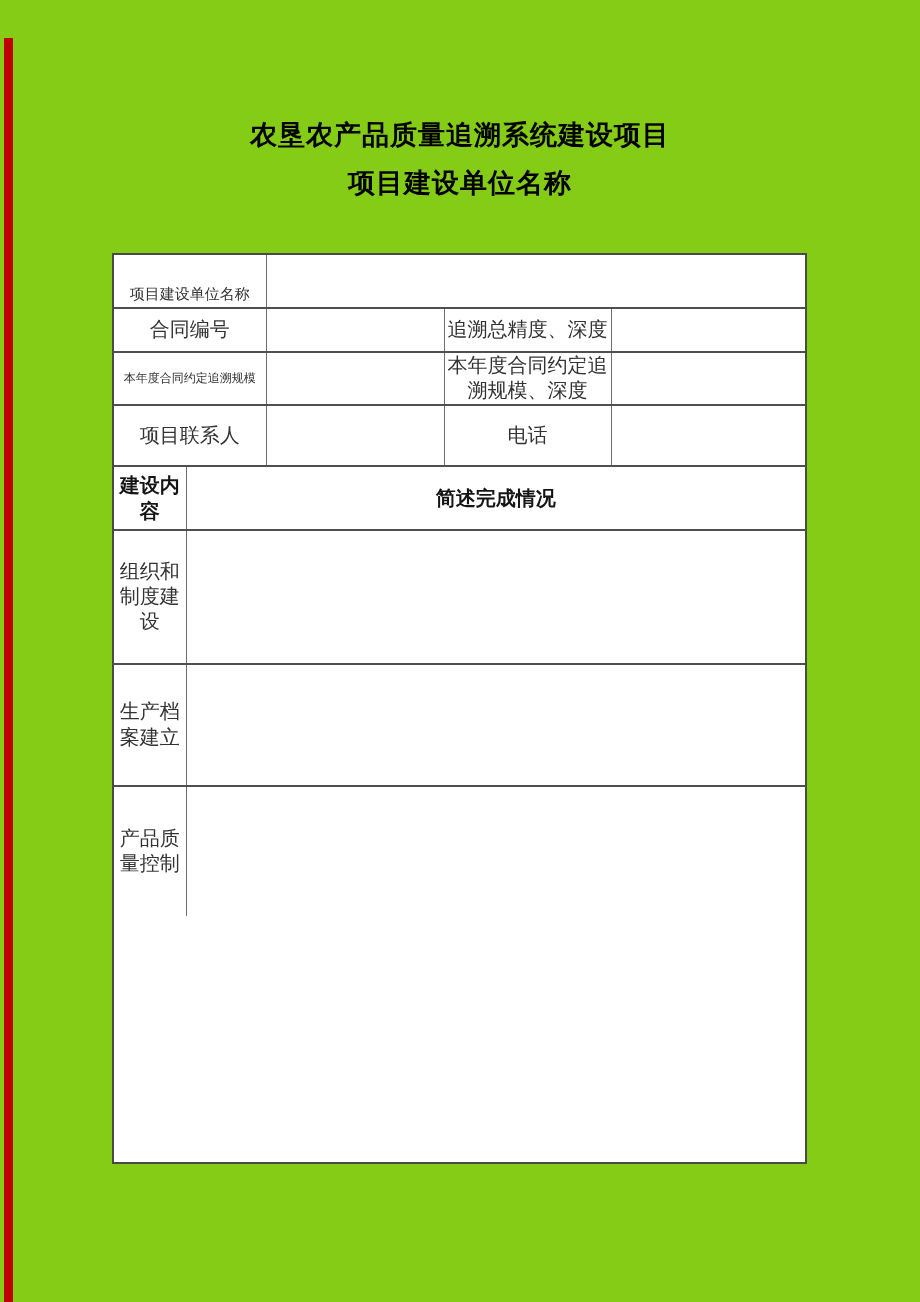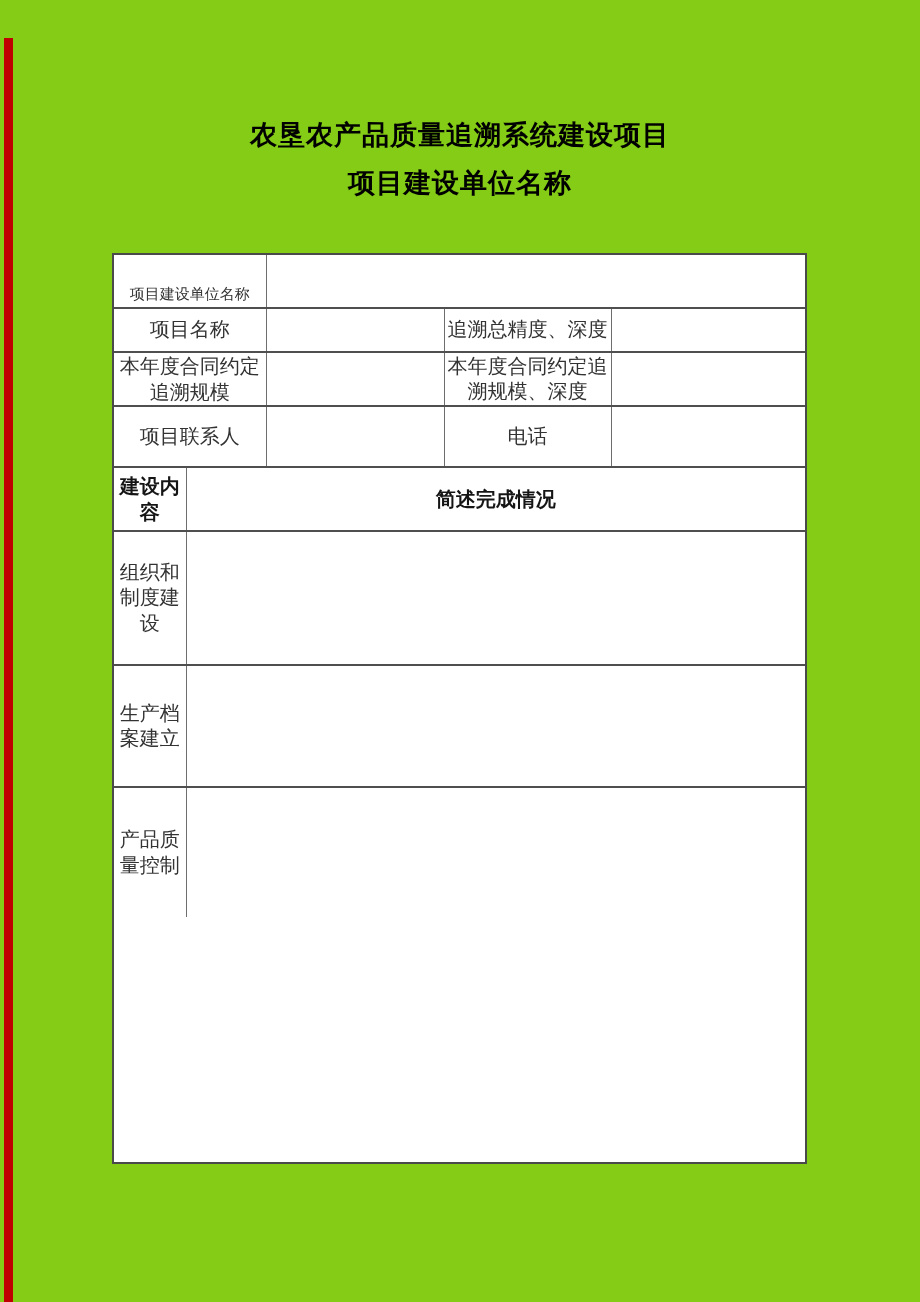--- a/index.html
+++ b/index.html
@@ -61,21 +61,21 @@
   table.lower tr:last-child td { border-bottom: none; }
 
   .lbl {
     font-family: "Liberation Serif", "DejaVu Serif", serif;
     font-size: 20px;
     color: #333333;
     text-align: center;
     line-height: 1.27;
   }
   .lbl-sm { font-size: 15px; padding: 0 1px !important; }
-  .lbl-tight { font-size: 20px; padding: 0 1px !important; line-height: 1.3; }
+  .lbl-tight { font-size: 12px; padding: 0 1px !important; line-height: 1.3; }
   .nowrap { white-space: nowrap; }
   .v-bottom { vertical-align: bottom !important; padding-bottom: 3px !important; }
   .hdr {
     font-family: "Liberation Sans", "DejaVu Sans", sans-serif;
     font-weight: 700;
     font-size: 20px;
     color: #151515;
     text-align: center;
     line-height: 1.3;
   }
@@ -99,21 +99,21 @@
           <col style="width:178px">
         <col style="width:167px">
           <col style="width:194px">
       </colgroup>
       <tbody>
           <tr style="height:53px">
         <td class="lbl lbl-sm nowrap v-bottom">项目建设单位名称</td>
         <td class="val" colspan="3"></td>
       </tr>
       <tr style="height:44px">
-        <td class="lbl nowrap">项目名称</td>
+        <td class="lbl nowrap">合同编号</td>
         <td class="val"></td>
         <td class="lbl nowrap">追溯总精度、深度</td>
         <td class="val"></td>
       </tr>
       <tr style="height:50px">
         <td class="lbl lbl-tight">本年度合同约定追溯规模</td>
         <td class="val"></td>
         <td class="lbl">本年度合同约定追溯规模、深度</td>
         <td class="val"></td>
       </tr>

